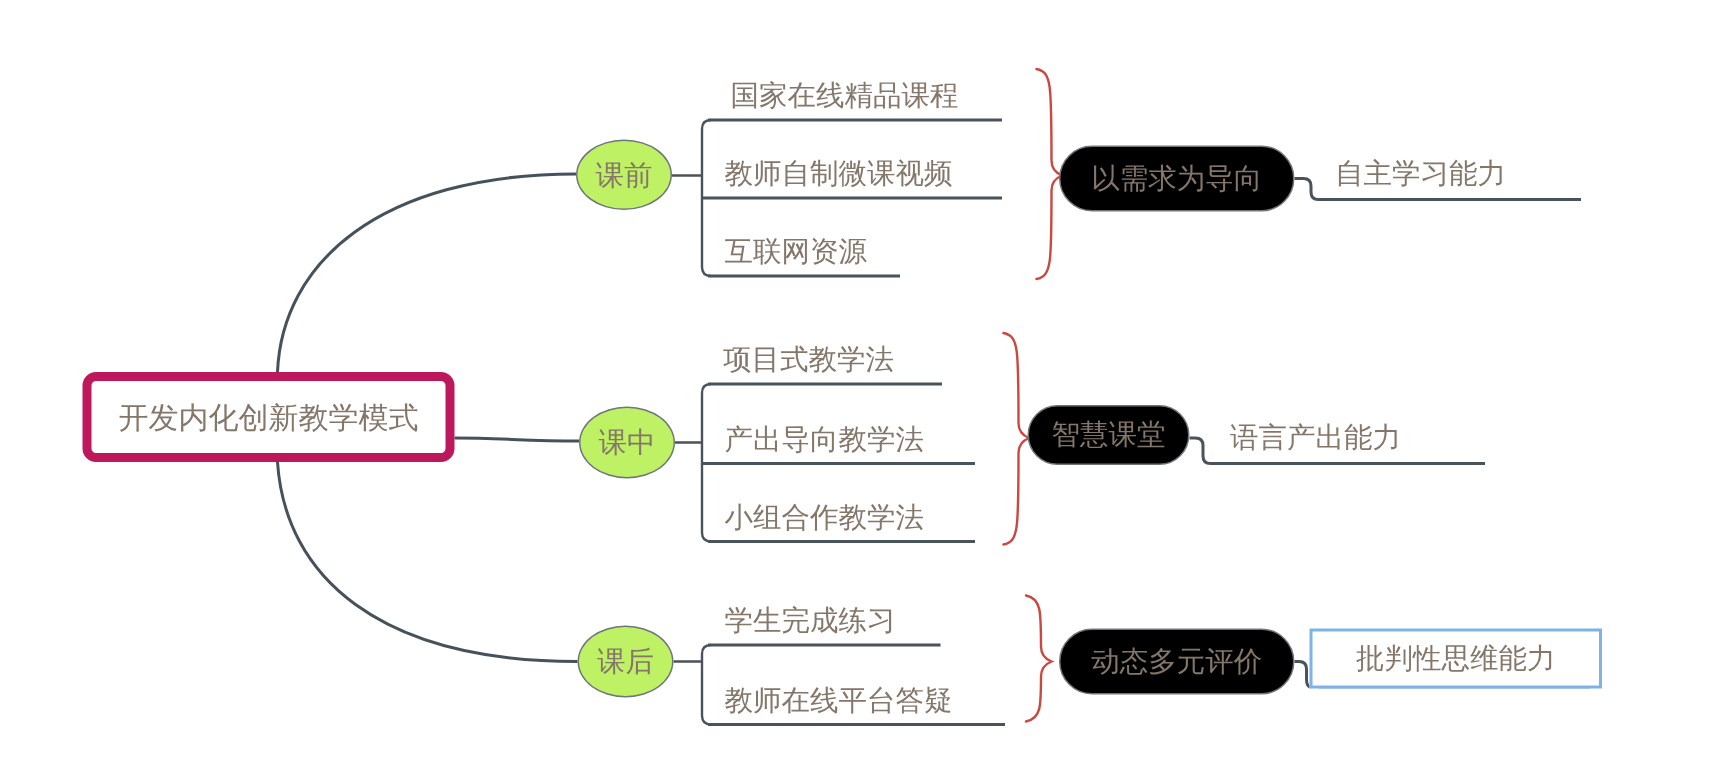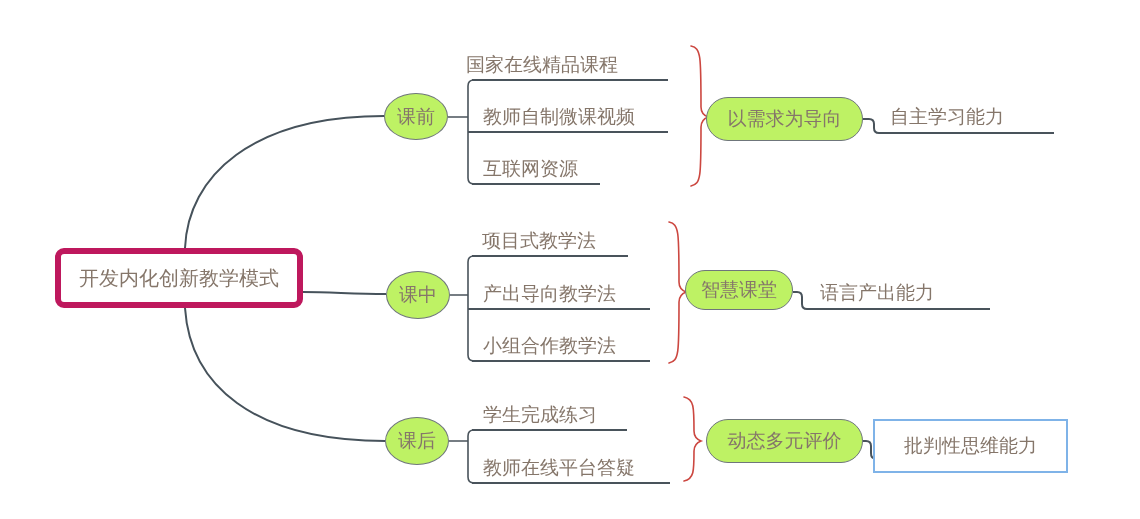--- a/index.html
+++ b/index.html
@@ -21,32 +21,32 @@
         white-space:nowrap;box-sizing:border-box;font-size:19px;color:#85766a;}
   .root{
     left:55px;top:248px;width:248px;height:60px;
     border:6px solid #be185d;border-radius:9px;background:#fff;
     font-size:20px;
   }
   .oval{border:1.6px solid #6f767b;border-radius:50%;background:#bef264;}
   .b0{left:384px;top:93px;width:64px;height:47px;}
   .b1{left:386px;top:271px;width:64px;height:48px;}
   .b2{left:385px;top:417px;width:64px;height:48px;}
-  .sum{border:1.6px solid #6f767b;border-radius:22px;background:#bef264;}
+  .sum{border:1.6px solid #6f767b;border-radius:22px;background:#000000;}
   .s0{left:706px;top:97px;width:157px;height:44px;}
   .s1{left:685px;top:270px;width:108px;height:40px;}
   .s2{left:706px;top:419px;width:157px;height:44px;}
   .txt{position:absolute;white-space:nowrap;font-size:19px;line-height:26px;color:#85766a;}
-  .c00{left:466px;top:52px;}  .c01{left:483px;top:104px;} .c02{left:483px;top:156px;}
+  .c00{left:487px;top:52px;}  .c01{left:483px;top:104px;} .c02{left:483px;top:156px;}
   .c10{left:482px;top:228px;} .c11{left:483px;top:281px;} .c12{left:483px;top:333px;}
   .c20{left:483px;top:402px;} .c21{left:483px;top:455px;font-family:Liberation Serif, serif;}
   .o0{left:890px;top:104px;}
   .o1{left:820px;top:280px;}
   .selbox{
-    left:873px;top:419px;width:195px;height:54px;
+    left:873px;top:419px;width:195px;height:40px;
     border:2px solid #7fb3e8;background:#fff;
   }
 </style>
 </head>
 <body>
 
 <div class="canvas">
 
   <svg class="lines" viewBox="0 0 1140 519">
 

